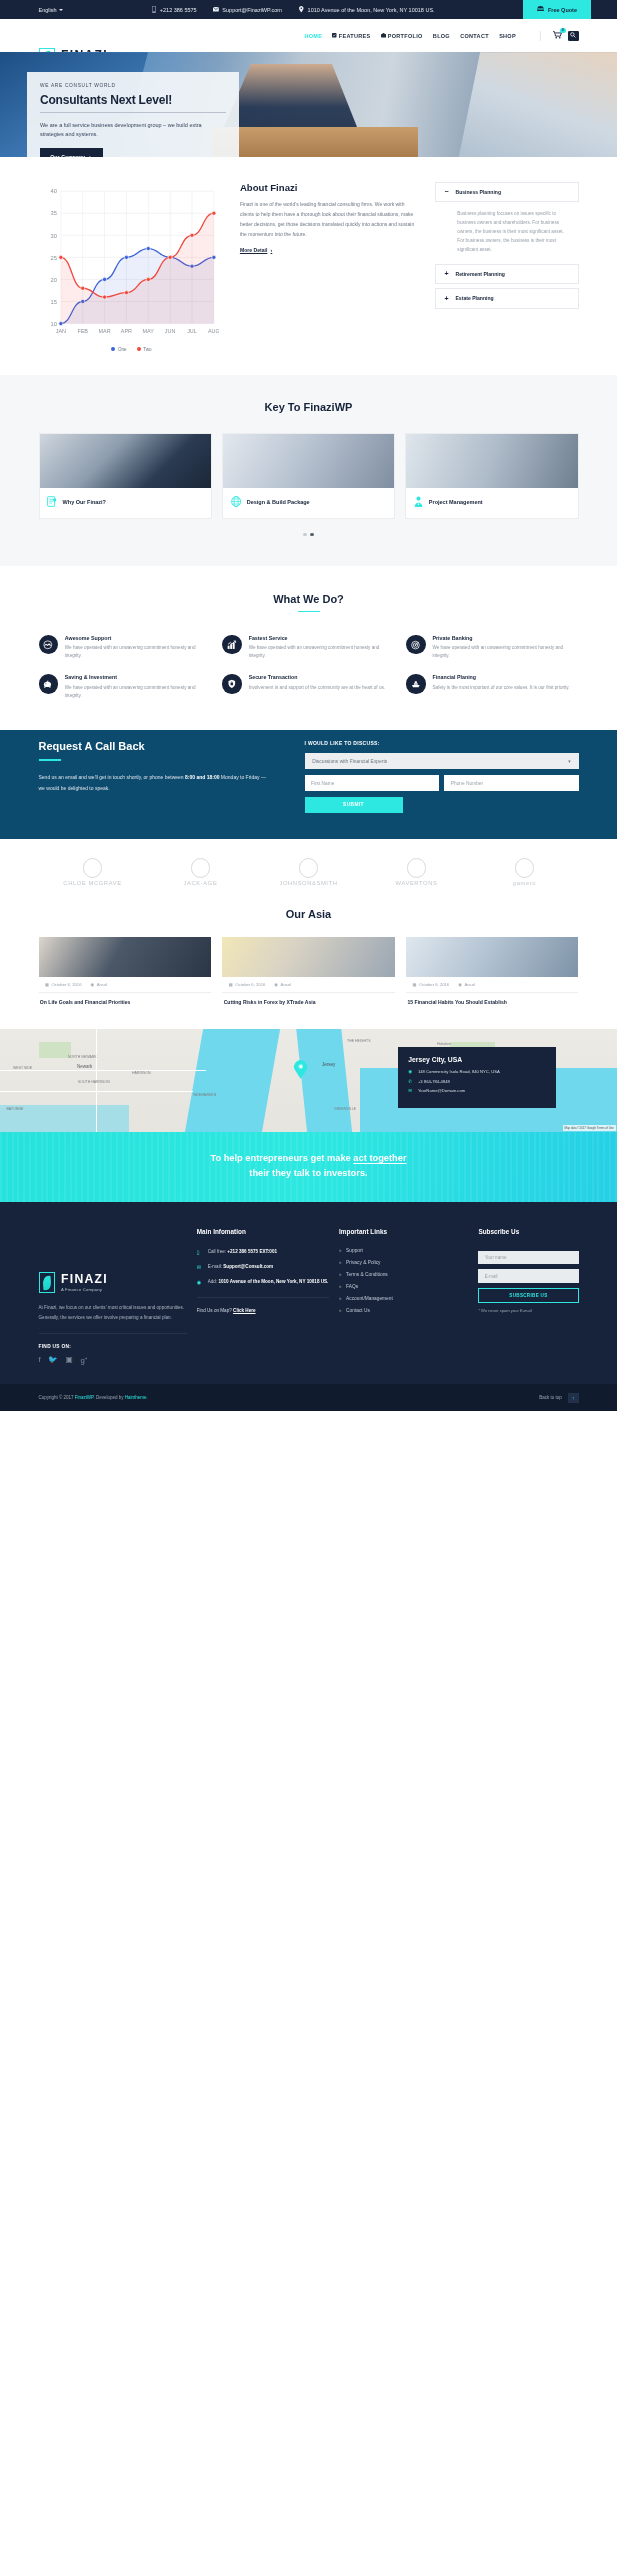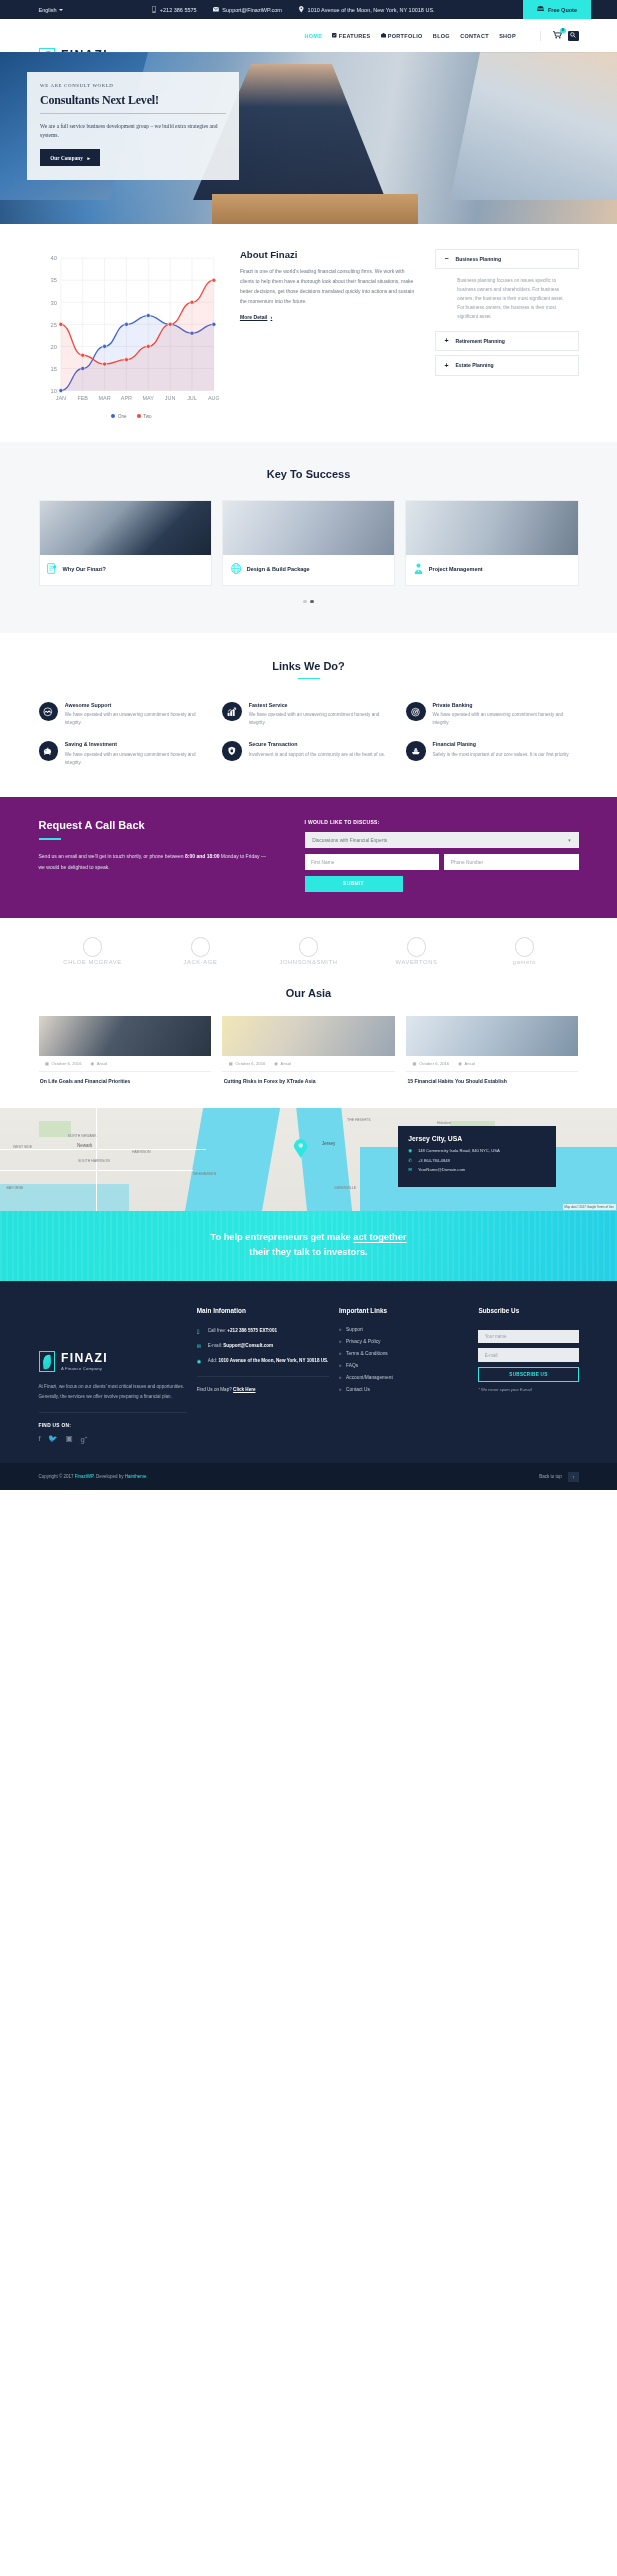--- a/index.html
+++ b/index.html
@@ -69,25 +69,24 @@
     font-size: 3.5px; border-radius: 50%; width: 5.8px; height: 5.8px;
     display:flex;align-items:center;justify-content:center; font-weight:bold;
   }
   .searchbtn {
     width: 10.3px; height: 10.3px; background: #16233a; color: #fff; border-radius: 1.3px;
     display: flex; align-items: center; justify-content: center; font-size: 5.1px;
   }
 
   
   .hero {
-    height: 172px; position: relative; overflow: hidden;
+    height: 105px; position: relative; overflow: hidden;
     background:
       radial-gradient(circle at 18% 45%, rgba(255,255,255,.25), transparent 40%),
       linear-gradient(100deg,#15406e 0%, #2a6fb0 18%, #6d93b8 34%, #b9c7d4 48%, #cdd6de 62%, #8fa3b7 78%, #d9c2ab 100%);
-    font-family: Liberation Serif, serif;
   }
   .hero-fig-left {
     position:absolute; left:0; top:0; width:148px; height:148px;
     background: linear-gradient(150deg,#1d4f85,#3f7ab5 55%,#6e94bb);
     clip-path: polygon(0 0,100% 0,74% 100%,0 100%);
   }
   .hero-fig-mid {
     position:absolute; left:193px; top:11.6px; width:193px; height:136px;
     background: linear-gradient(180deg,#cfa98a 0%,#20324e 32%,#16223a 100%);
     clip-path: polygon(30% 0,72% 0,100% 100%,0 100%);
@@ -154,21 +153,21 @@
   .wwd-item { display:flex; gap: 7px; }
   .wwd-circle {
     width: 19.3px; height: 19.3px; min-width:19.3px; border-radius:50%;
     background:#16233a; color:#fff; display:flex; align-items:center; justify-content:center;
     font-size: 8.4px;
   }
   .wwd-h { font-size: 5.3px; font-weight:bold; color:#16233a; margin-bottom:3.2px; }
   .wwd-p { font-size: 4.6px; color:#8b949f; line-height: 1.75; }
 
   
-  .callback { background:#701a75; padding: 22px 0 26px 0; color:#fff; }
+  .callback { background:#0c4a6e; padding: 10px 0 26px 0; color:#fff; }
   .cb-grid { display:grid; grid-template-columns: 231px 1fr; gap: 35px; }
   .cb-title { font-size: 11px; font-weight:bold; }
   .cb-rule { width: 22px; height:1.3px; background:#2ce8e0; margin: 7.7px 0 11.6px 0; }
   .cb-text { font-size: 5px; line-height:2.1; color:#dde3ea; }
   .cb-text b { color:#fff; }
   .cb-label { font-size: 5px; font-weight:bold; letter-spacing:0.3px; }
   .cb-select {
     margin-top: 7.7px; background:#eceef0; color:#6f7884; font-size:4.9px;
     height: 16px; display:flex; align-items:center; justify-content:space-between;
     padding: 0 7.7px; width:100%;
@@ -484,21 +483,21 @@
           <span class="acc-sign">+</span>
           <span>Estate Planning</span>
         </div>
       </div>
     </div>
   </div>
 </div>
 
 <div class="kts wrap">
   <div class="inner">
-    <div class="center-title">Key To Success</div>
+    <div class="center-title">Key To FinaziWP</div>
     <div class="kts-grid">
       <div class="kts-card">
         <div class="kts-img i1"></div>
         <div class="kts-cap">
           <span class="kts-ico">
             <svg width="9.6" height="11" viewBox="0 0 15 17">
                 <rect x="1" y="1" width="11" height="15" rx="1" fill="none" stroke="#2ce8e0" stroke-width="1.4"></rect>
                 <path d="M3.5 5h6M3.5 8h6M3.5 11h4" stroke="#2ce8e0" stroke-width="1.1"></path>
                 <circle cx="12" cy="6" r="2.6" fill="#2ce8e0"></circle>
               </svg>
@@ -535,21 +534,21 @@
     </div>
     <div class="dots">
       <i></i>
       <i class="on"></i>
     </div>
   </div>
 </div>
 
 <div class="wwd wrap">
   <div class="inner">
-    <div class="center-title">Links We Do?</div>
+    <div class="center-title">What We Do?</div>
     <div class="title-underline"></div>
     <div class="wwd-grid">
       <div class="wwd-item">
         <div class="wwd-circle">
           <svg width="9.6" height="9.6" viewBox="0 0 15 15">
               <circle cx="7.5" cy="7.5" r="6.2" fill="none" stroke="#fff" stroke-width="1.2"></circle>
               <path d="M2.5 8.5l2.6-1.8 2 1.6 2.3-2 2.6 2.3" stroke="#fff" stroke-width="1.6" fill="none"></path>
             </svg>
         </div>
         <div>

